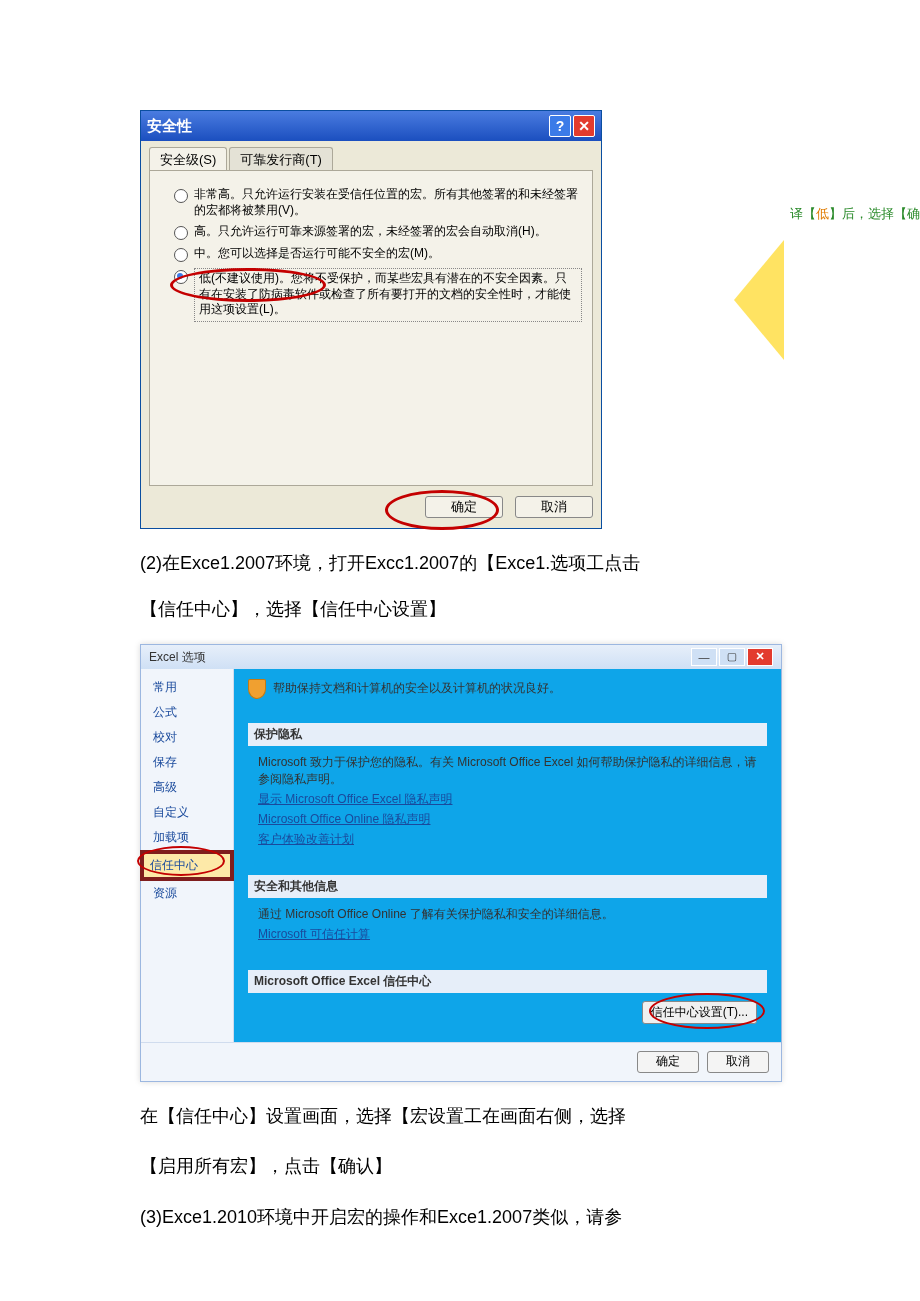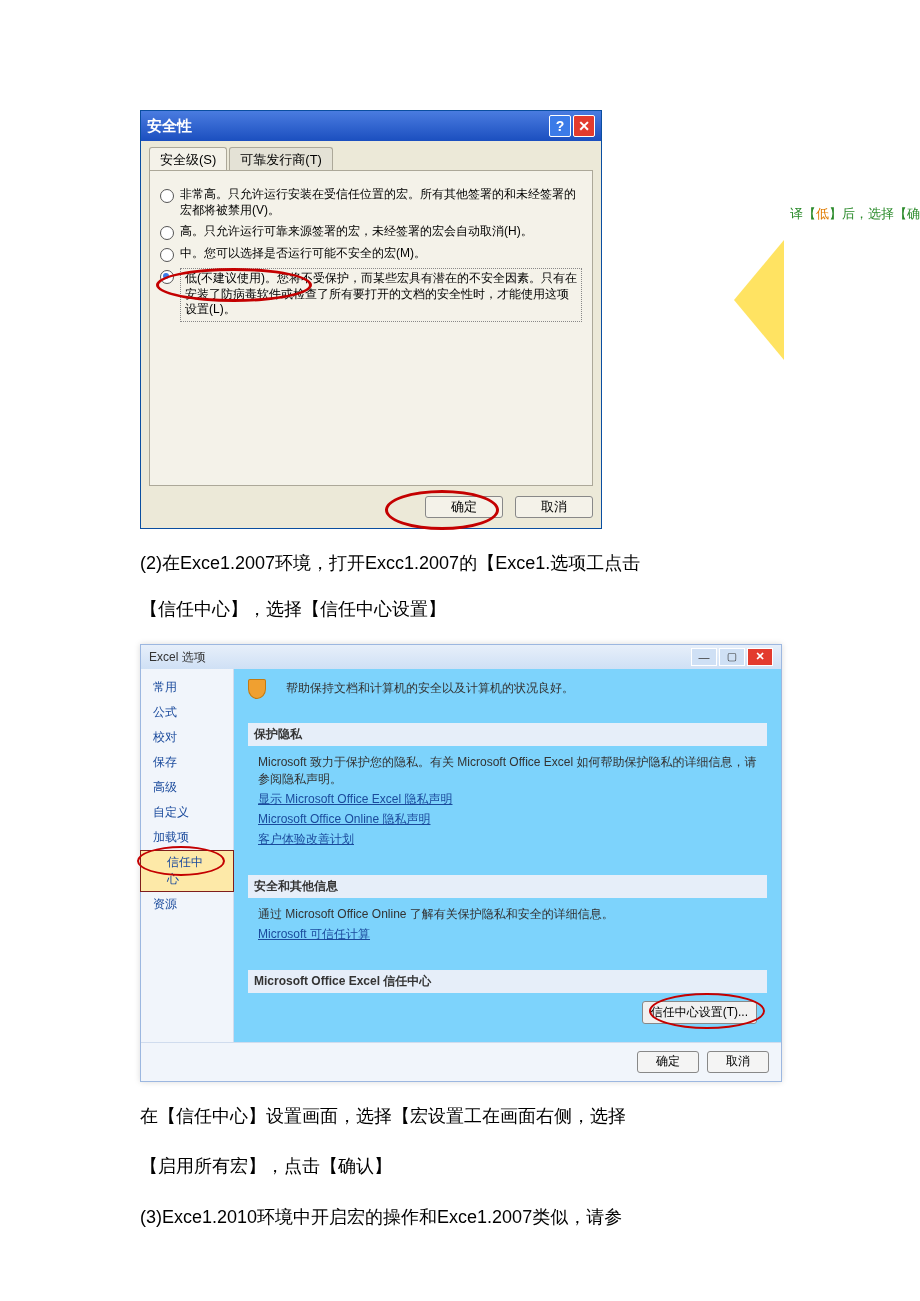--- a/index.html
+++ b/index.html
@@ -40,21 +40,21 @@
   .tab-row { display:flex; gap:0px; margin-bottom:-1px; }
   .tab {
     padding:3px 10px 2px 10px; font-size:13px;
     background:#f4f2e9; border:1px solid #aca899;
     border-bottom:none; border-radius:3px 3px 0 0;
     margin-right:2px;
   }
   .tab.inactive { background:#e4e2d6; }
   .tab-panel {
     border:1px solid #aca899; background:#f4f2e9;
-    padding:10px 10px 14px 10px; font-size:12px;
+    padding:10px 10px 14px 24px; font-size:12px;
   }
   .radio-row { display:flex; align-items:flex-start; margin:6px 0; gap:6px;}
   .radio { width:12px;height:12px;border:1px solid #555;border-radius:50%;
     margin-top:2px; flex:0 0 auto; background:#fff; position:relative;}
   .radio.selected::after{content:"";position:absolute;top:2px;left:2px;width:6px;height:6px;background:#3b7be8;border-radius:50%;}
   .radio-lbl { line-height:1.3; }
   .sel-box { border:1px dotted #888; padding:2px 4px 3px 4px; }
   .ring {
     position:absolute; border:3px solid #c40000; border-radius:50%;
     pointer-events:none;
@@ -89,32 +89,32 @@
     background: linear-gradient(#e7effa,#cfe0f5);
     padding:3px 8px; font-size:12px; color:#333;
     display:flex; align-items:flex-end;
   }
   .opt-tbtns { margin-left:auto; display:flex; gap:2px;}
   .opt-tbtn { width:24px;height:16px;display:flex;align-items:center;justify-content:center;
     font-size:11px; border:1px solid #fff;}
   .min{background:#cfe0f5;color:#333;}
   .max{background:#cfe0f5;color:#333;}
   .close{background:#e33b2e;color:#fff;font-weight:bold;}
-  .opt-body { display:flex; background:#7dd3fc; }
+  .opt-body { display:flex; background:#0ea5e9; }
   .sidebar {
     width:92px; background:#f1f5fb; border-right:1px solid #d0dcee;
     padding:6px 0; font-size:12px;
   }
   .side-item { padding:4px 12px; color:#1a4a9c; cursor:pointer; }
   .side-item.hl {
-    background:#fde9a8; border:1px solid #7f1d1d;
-    margin:0 -1px; padding:3px 26px; position:relative;
+    background:#fde9a8; border:4px solid #7f1d1d;
+    margin:0 -1px; padding:3px 6px; position:relative;
   }
   .content { flex:1; padding:10px 14px 12px 14px; font-size:12px; color:#333;}
-  .hdr-shield { display:flex; align-items:center; gap:20px; margin-bottom:24px;}
+  .hdr-shield { display:flex; align-items:center; gap:7px; margin-bottom:24px;}
   .shield { width:16px;height:18px;background:#f0a030;border-radius:2px 2px 50% 50%; border:1px solid #c47a10;}
   .sect-hdr { background:#e6eef9; padding:3px 6px; color:#333; font-weight:bold; margin:18px 0 6px 0; font-size:12px;}
   .sect-body { padding:2px 10px 6px 10px; font-size:12px;}
   .lnk { color:#1a4a9c; text-decoration:underline; display:block; margin:3px 0;}
   .trust-row { display:flex; align-items:flex-start; gap:10px; }
   .trust-btn {
     margin-left:auto; padding:2px 8px; font-size:12px;
     border:1px solid #888; background:#f0f0f0; border-radius:3px;
     white-space:nowrap;
   }

